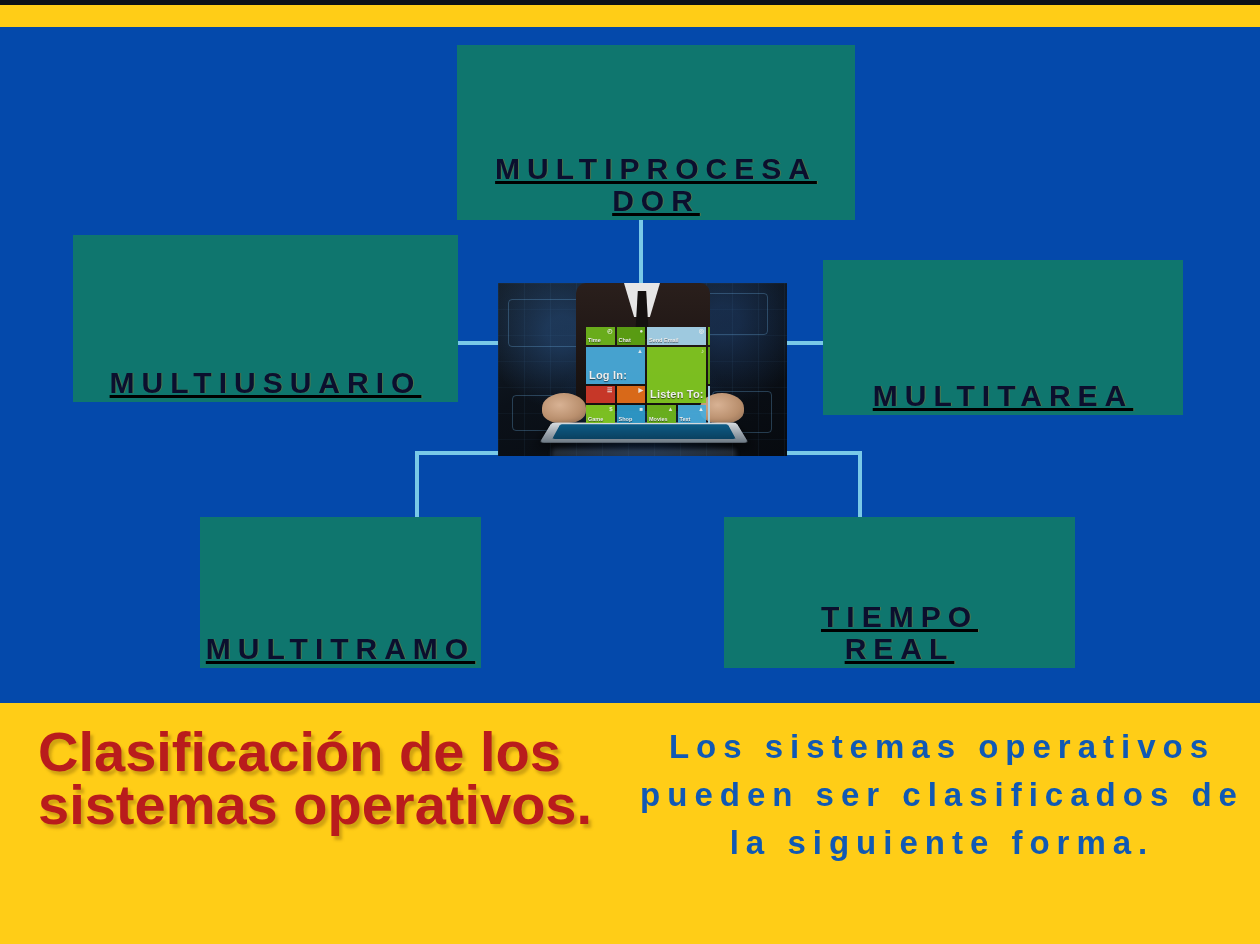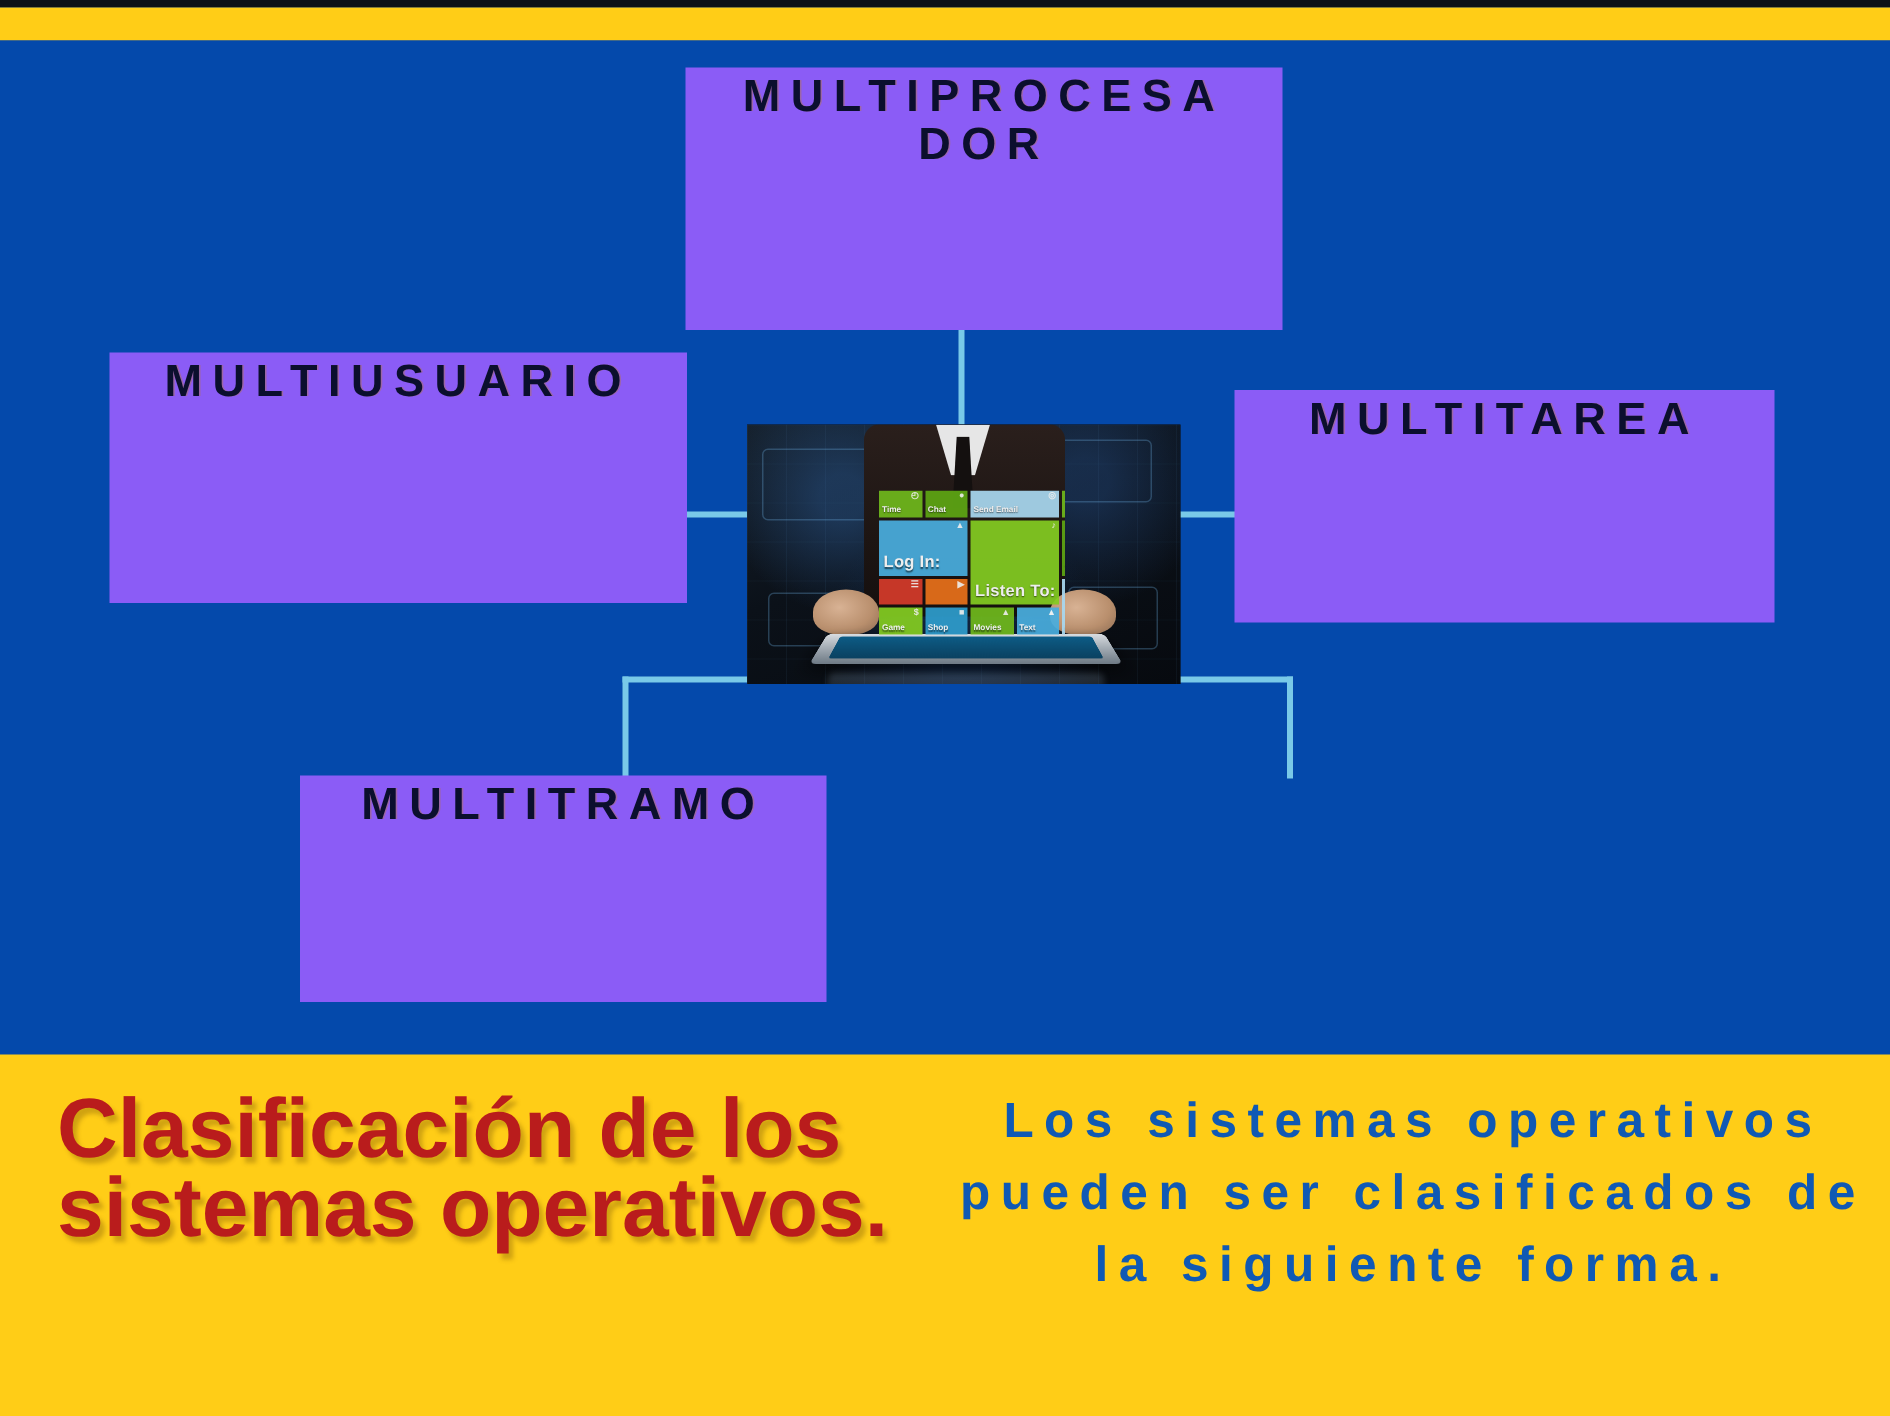--- a/index.html
+++ b/index.html
@@ -44,42 +44,43 @@
 
   
   .conn {
     position: absolute;
     background: #79c9e8;
   }
 
   
   .node {
     position: absolute;
-    background: #8b5cf6;
+    background: #0f766e;
     display: flex;
-    align-items: flex-start;
+    align-items: flex-end;
     justify-content: center;
     box-sizing: border-box;
     padding: 4px 10px;
+    text-decoration: underline;
   }
   .node-label {
     color: #0b0f2e;
     font-weight: bold;
     font-size: 30px;
     letter-spacing: 7px;
     line-height: 1.05;
     text-align: center;
     white-space: pre-line;
     text-shadow: 1px 0 0 rgba(190,120,20,.35);
   }
 
   #node-multiprocesador { left: 457px; top: 18px;  width: 398px; height: 175px; }
   #node-multiusuario    { left: 73px;  top: 208px; width: 385px; height: 167px; }
   #node-multitarea      { left: 823px; top: 233px; width: 360px; height: 155px; }
-  #node-multitramo      { left: 200px; top: 490px; width: 351px; height: 151px; }
+  #node-multitramo      { left: 200px; top: 490px; width: 281px; height: 151px; }
   #node-tiemporeal      { left: 724px; top: 490px; width: 351px; height: 151px; }
 
   
   .hero {
     position: absolute;
     left: 498px; top: 256px;
     width: 289px; height: 173px;
     overflow: hidden;
     background: #0a0f16;
   }
@@ -367,20 +368,24 @@
     </div>
 
     <div class="node" id="node-multitarea">
       <div class="node-label">MULTITAREA</div>
     </div>
 
     <div class="node" id="node-multitramo">
       <div class="node-label">MULTITRAMO</div>
     </div>
 
+    <div class="node" id="node-tiemporeal">
+      <div class="node-label">TIEMPO
+REAL</div>
+    </div>
 
   </div>
 
   <div class="band">
     <div class="headline">Clasificación de los sistemas operativos.</div>
     <div class="blurb">Los sistemas operativos pueden ser clasificados de la siguiente forma.</div>
   </div>
 
 </div>
 

